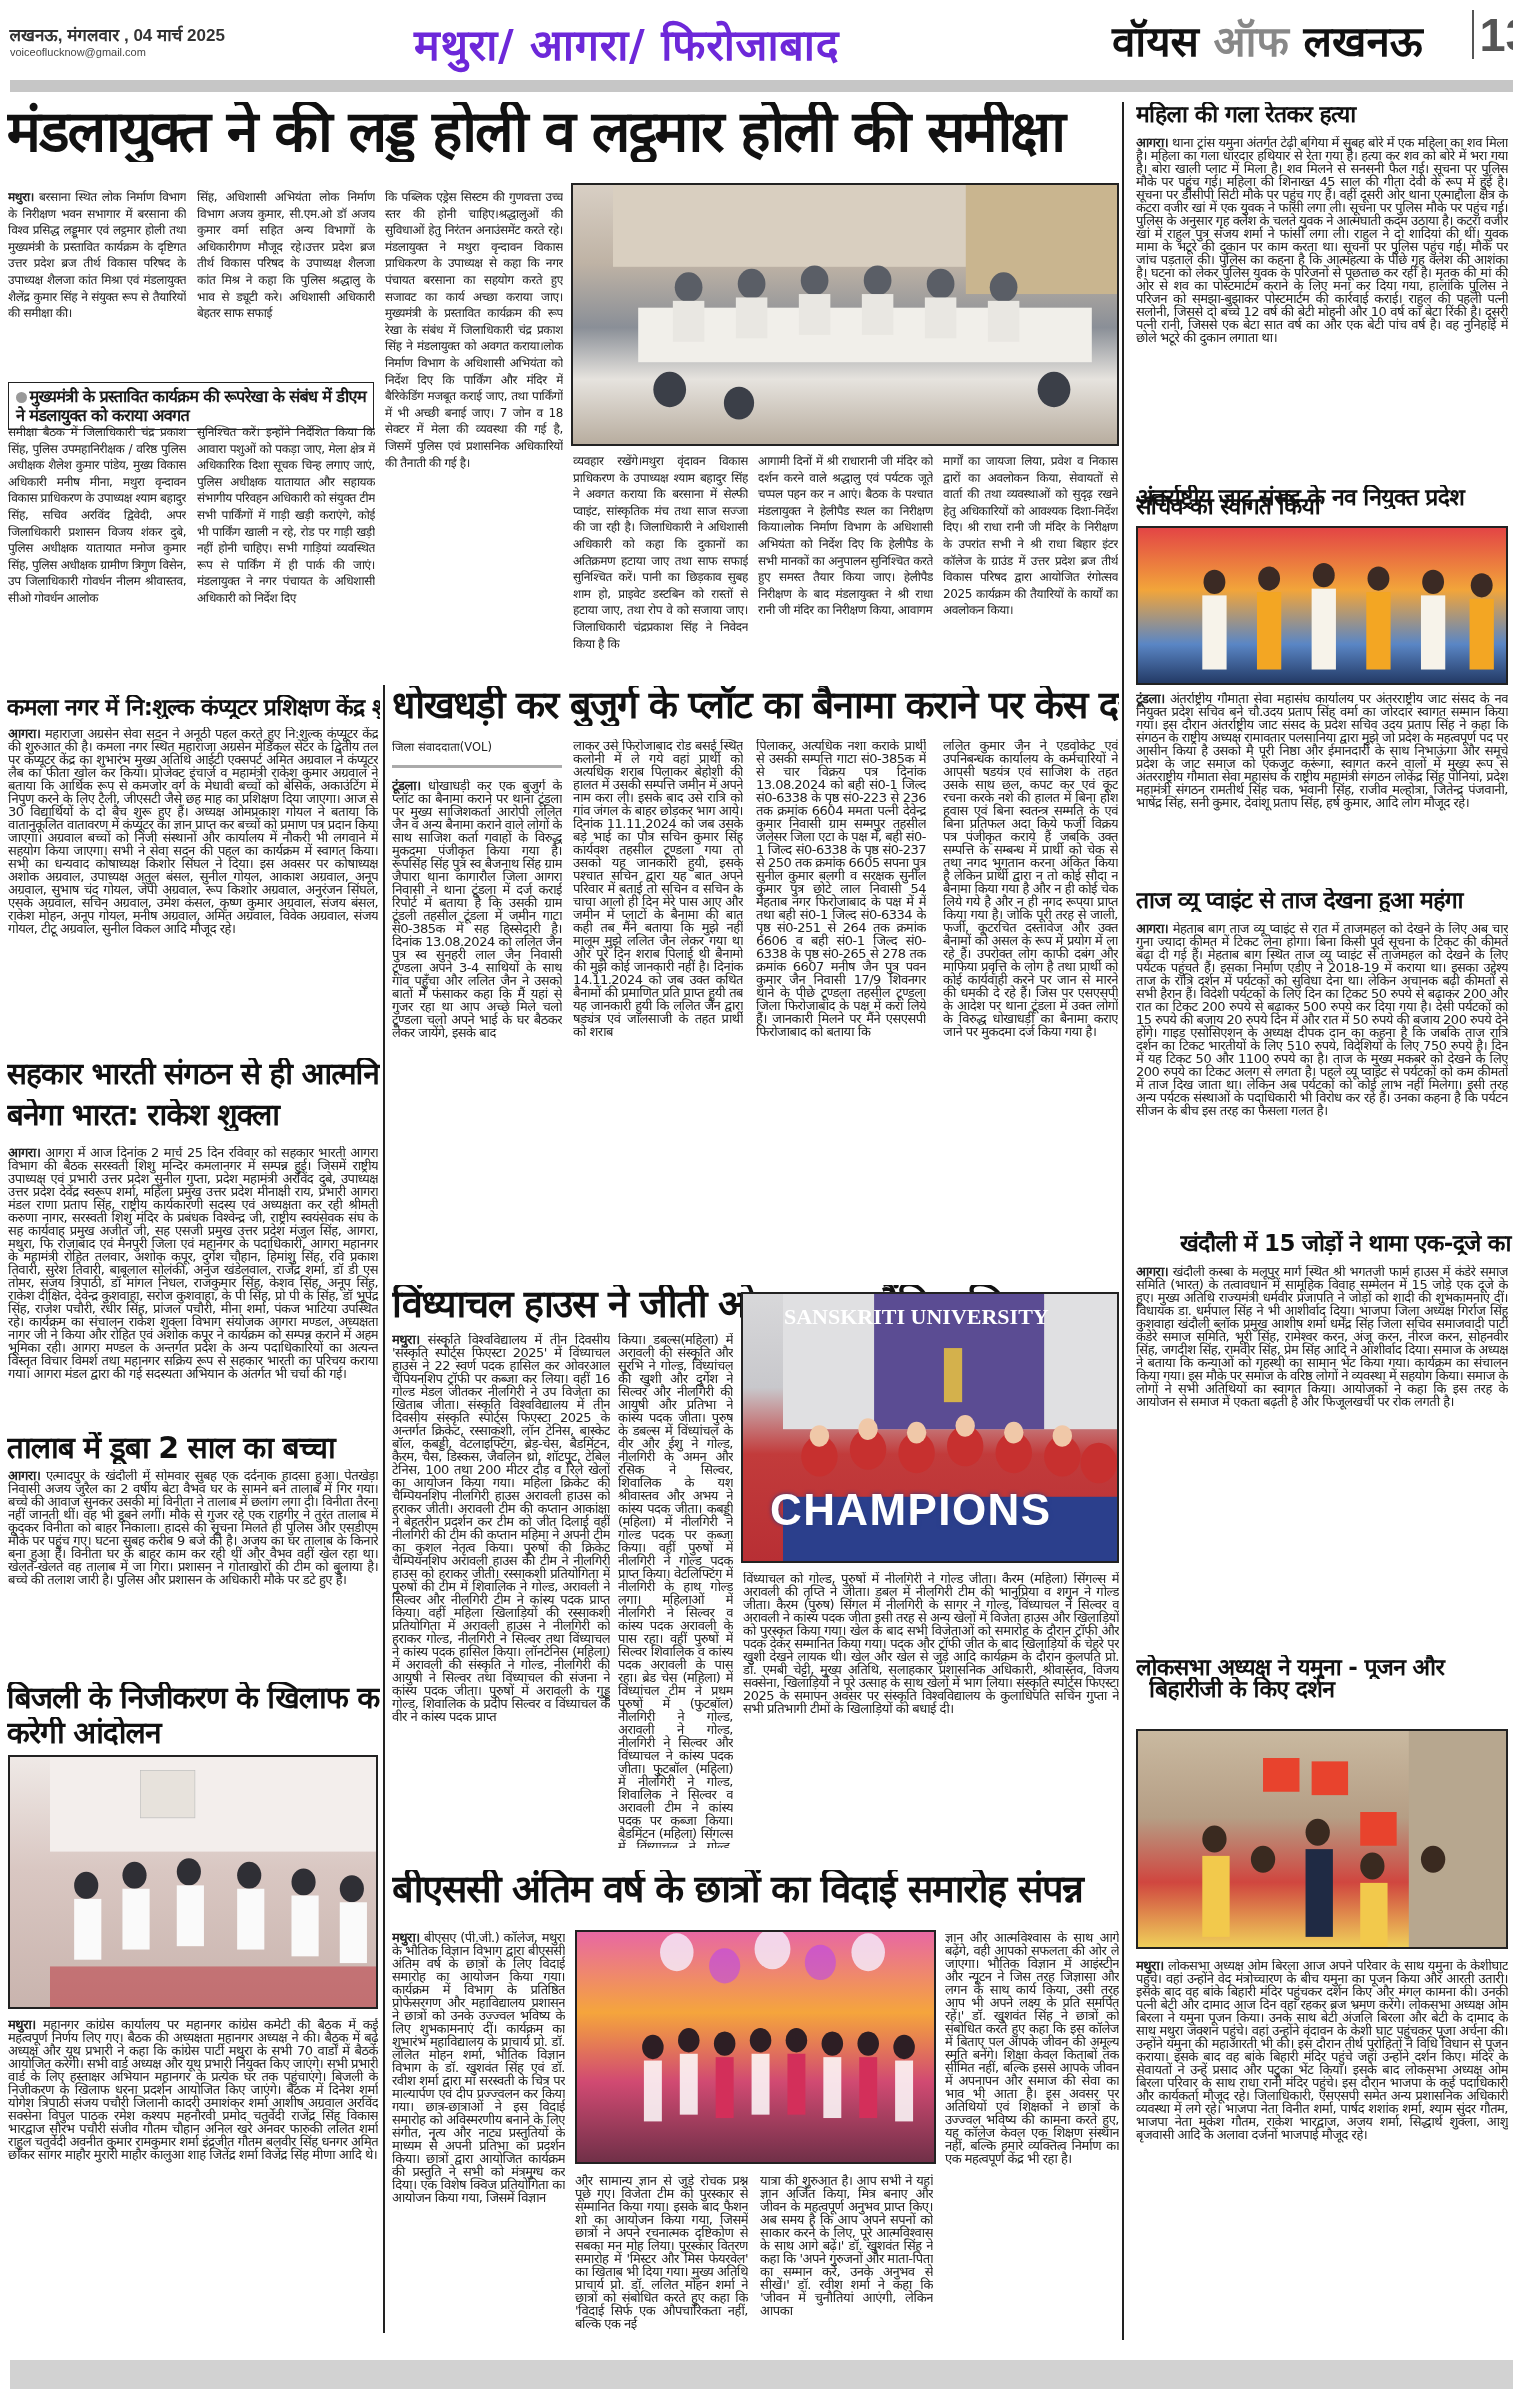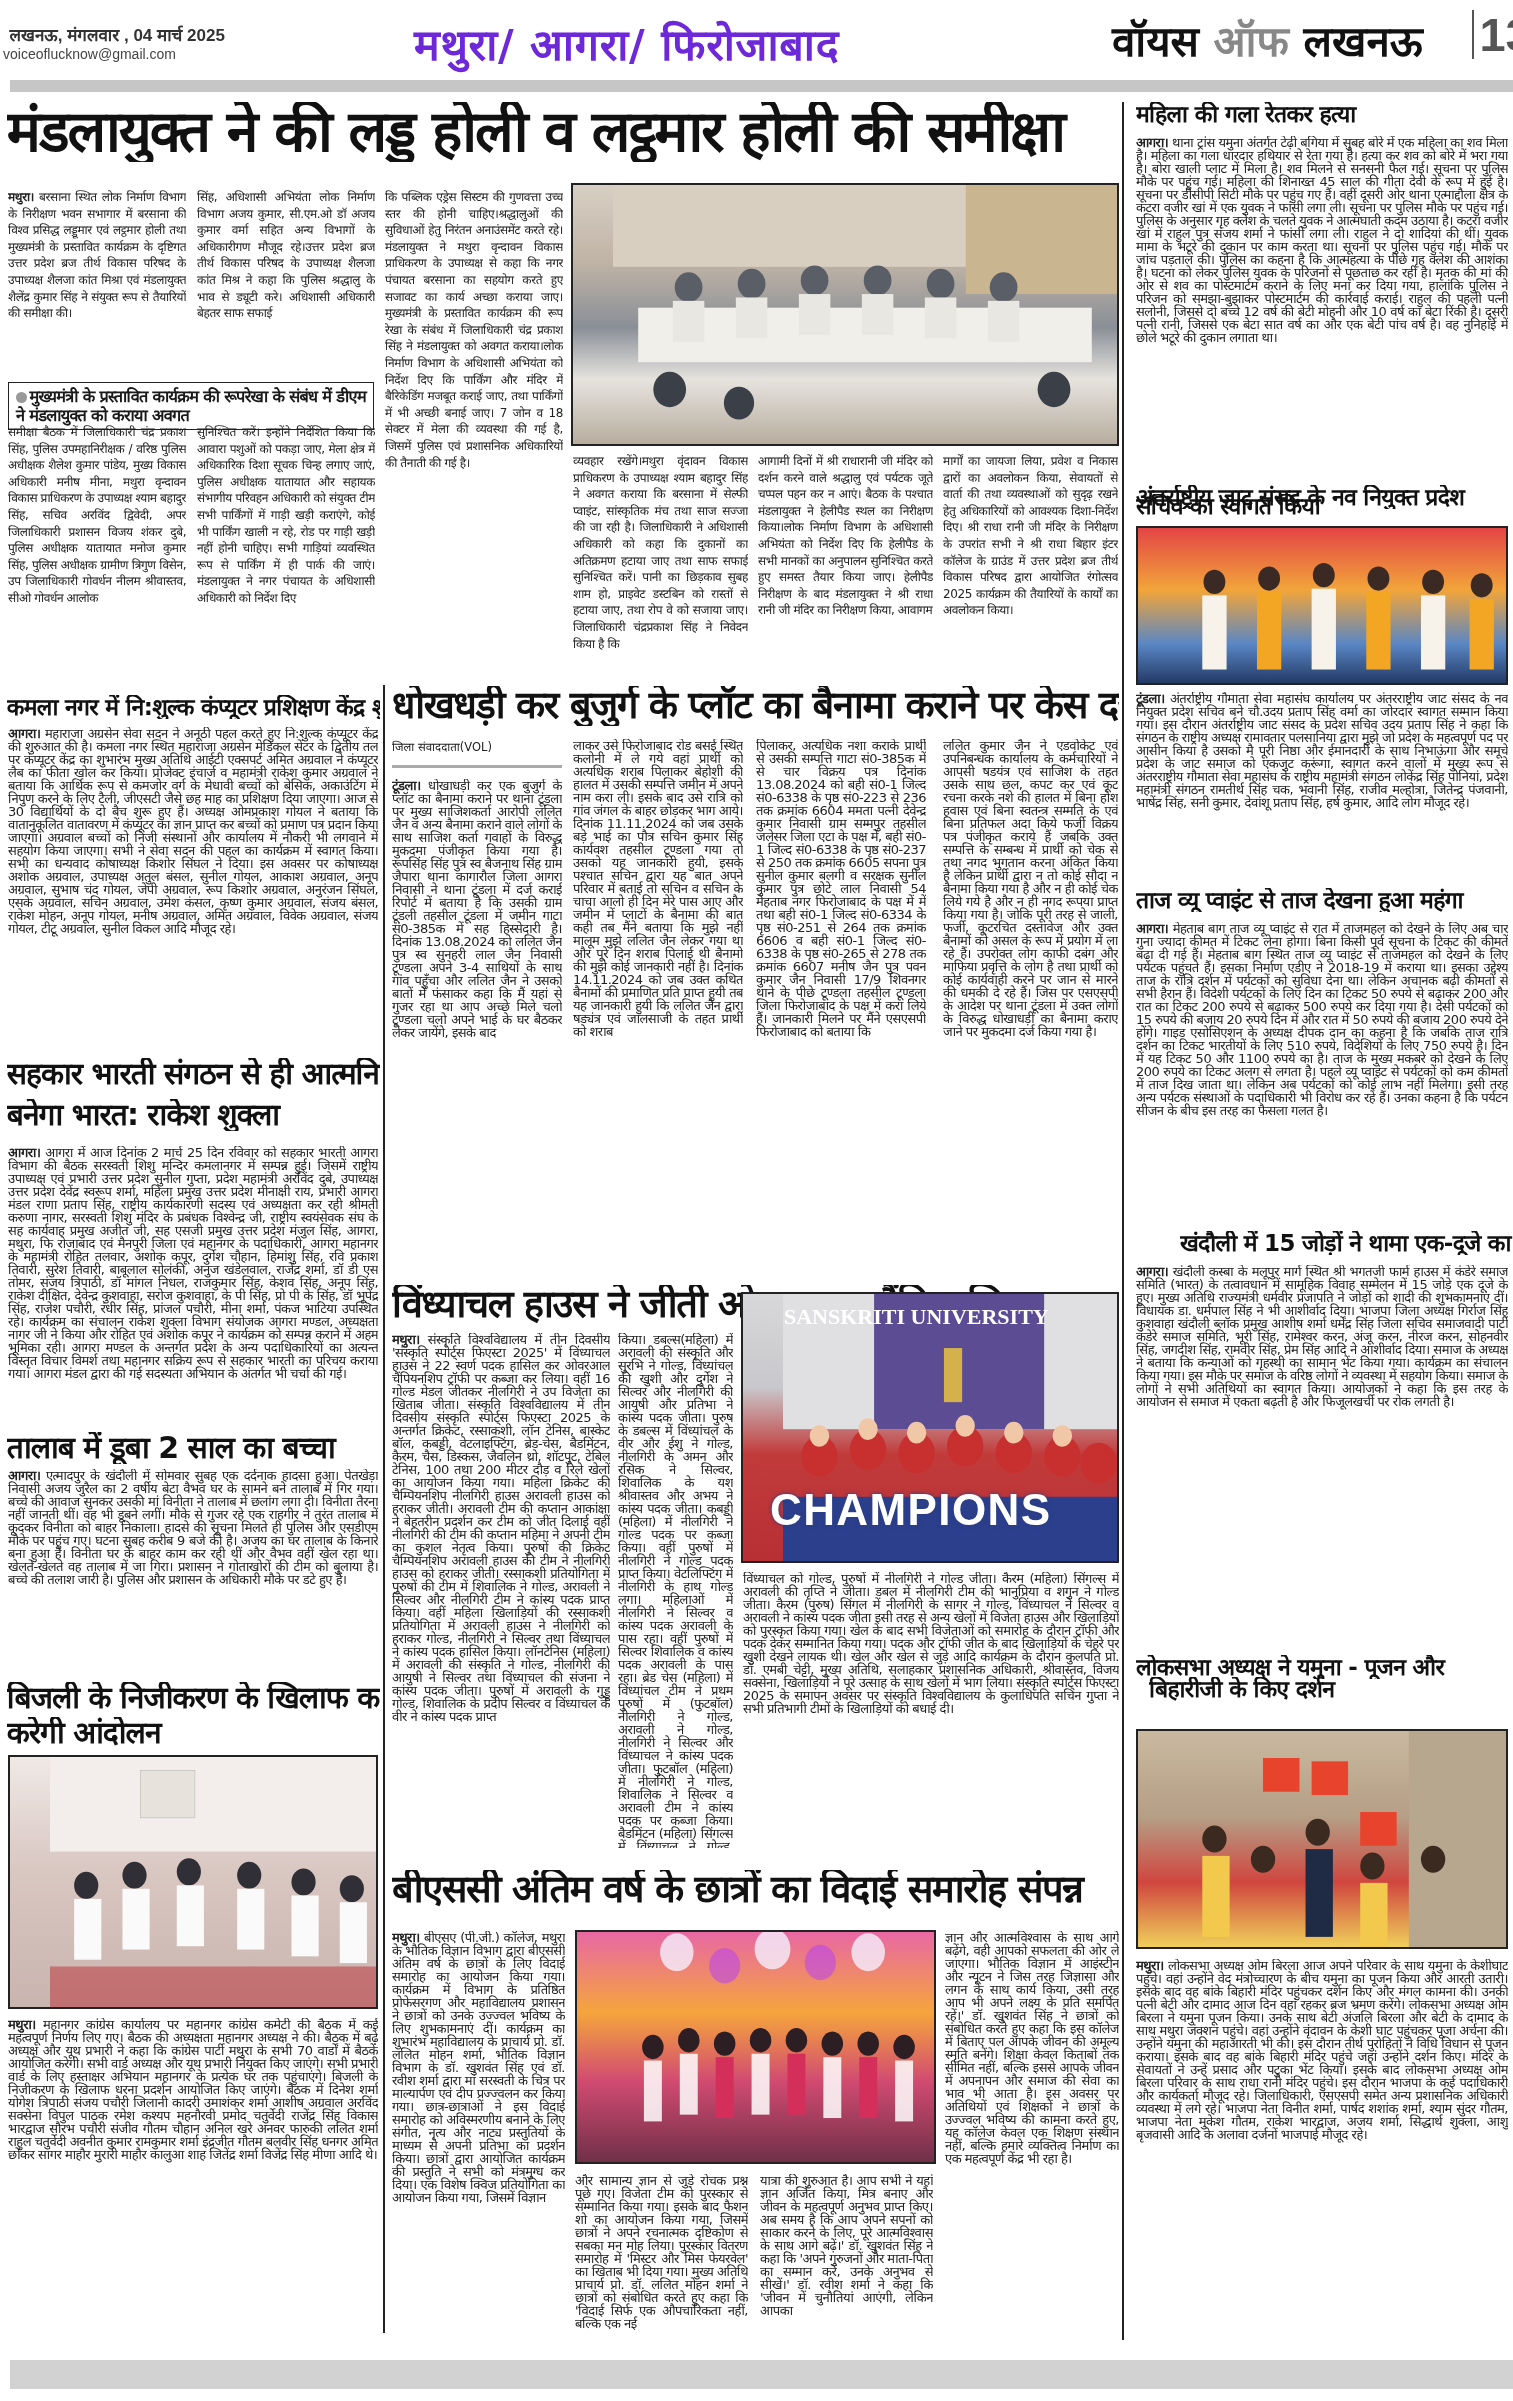--- a/index.html
+++ b/index.html
@@ -1,20 +1,20 @@
 <!DOCTYPE html>
 <html style="font-size:11px"><head>
 <meta charset="utf-8">
 <style>
   * { box-sizing: border-box; margin: 0; padding: 0; }
   html, body { width: 1514px; height: 2401px; background: #ffffff; overflow: hidden; }
   body { position: relative; font-family: "DejaVu Sans", "Liberation Sans", sans-serif; color: #1a1a1a; }
   .abs { position: absolute; }
   .hdr-date { left: 9.5px; top: 23px; font-size: 17px; font-family: "Liberation Sans", sans-serif; font-weight: bold; color: #333; }
-  .hdr-email { left: 3px; top: 46px; font-size: 14px; font-family: "Liberation Sans", sans-serif; color: #444; }
+  .hdr-email { left: 10px; top: 46px; font-size: 11px; font-family: "Liberation Sans", sans-serif; color: #444; }
   .hdr-section { left: 414px; top: 13.6px; font-size: 43px; font-weight: bold; color: #6d28d9; letter-spacing: 0.7px; font-family: "DejaVu Sans", sans-serif; }
   .hdr-masthead { left: 1112px; top: 11px; font-size: 42px; font-weight: bold; font-family: "DejaVu Sans", sans-serif; color: #111; white-space: nowrap; }
   .hdr-masthead .mid { color: #888; }
   .hdr-pagenum { left: 1472px; top: 9.5px; font-size: 47px; font-weight: bold; color: #555; font-family: "Liberation Sans", sans-serif; border-left: 2px solid #555; padding-left: 5.4px; line-height: 49px; }
   .top-rule { left: 9.5px; top: 80px; width: 1504px; height: 12.2px; background: #c6c6c6; }
   .bottom-rule { left: 9.5px; top: 2360px; width: 1504px; height: 28.5px; background: #d2d2d2; }
   .vrule { background: #222; width: 2px; }
   .hl { font-weight: bold; color: #111; line-height: 1.05; font-family: "DejaVu Sans", sans-serif; white-space: nowrap; overflow: hidden; }
   .hl.xl { font-size: 57px; letter-spacing: -2px; }
   .hl.l { font-size: 38px; letter-spacing: -1.4px; }

